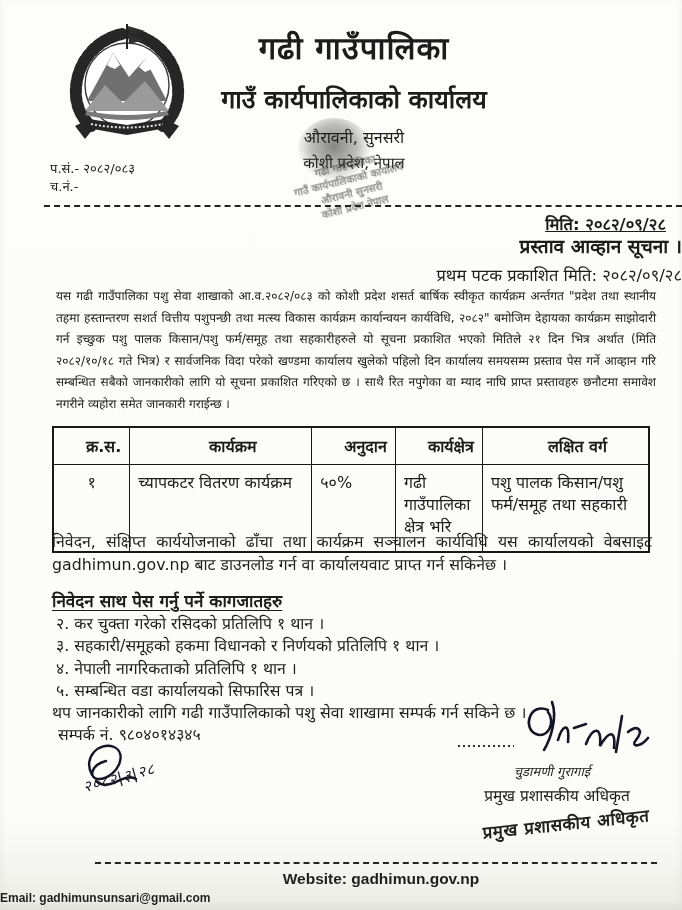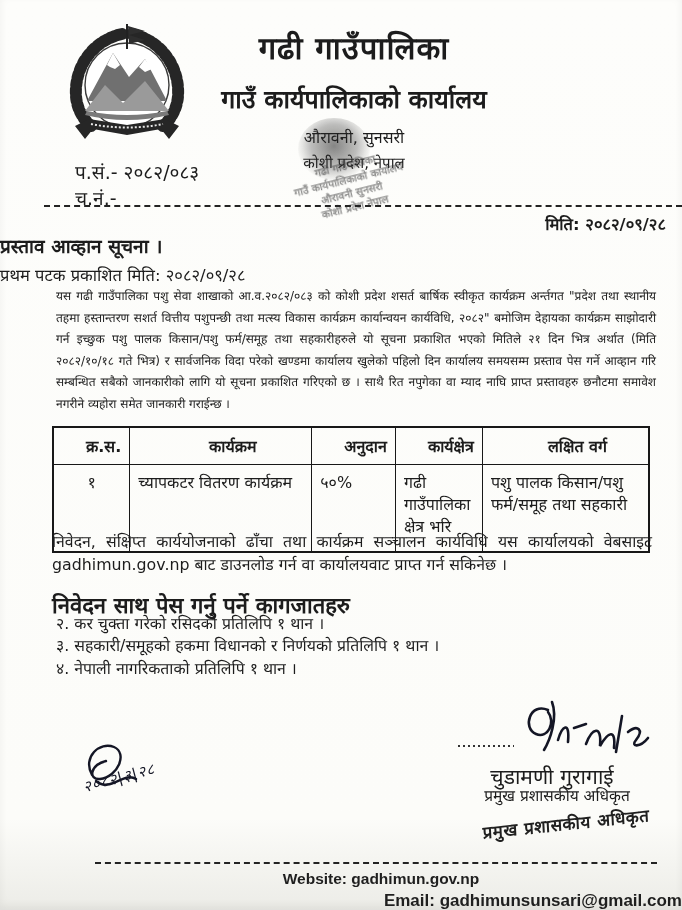--- a/index.html
+++ b/index.html
@@ -16,77 +16,77 @@
   }
   .abs{position:absolute;}
 
   
   .titles{left:178px;top:26px;width:352px;text-align:center;}
   .muni-name{font-family:"DejaVu Serif",serif;font-size:31px;font-weight:700;letter-spacing:1px;}
   .office-name{font-family:"DejaVu Serif",serif;font-size:25px;font-weight:700;margin-top:13px;}
   .addr1{font-size:16px;margin-top:11px;}
   .addr2{font-size:15px;margin-top:4px;}
 
-  .refs{left:75px;top:159px;font-size:19px;}
+  .refs{left:50px;top:159px;font-size:13px;}
   .refs .line2{margin-top:0;}
 
   .dash-rule{height:0;border-top:2.6px dashed #232323;}
   .rule-top{left:44px;top:205px;width:638px;}
   .rule-bottom{left:95px;top:862px;width:562px;}
 
-  .date-top{right:16px;top:212px;font-size:16.5px;font-weight:600;}
+  .date-top{right:16px;top:212px;font-size:16.5px;font-weight:600;text-decoration:underline;}
 
   
   .stamp-smudge{left:298px;top:118px;width:72px;height:62px;border-radius:50%;
     background:radial-gradient(ellipse at 50% 45%,rgba(35,35,35,.55) 0%,rgba(45,45,45,.3) 45%,rgba(60,60,60,.12) 62%,transparent 75%);
     filter:blur(.4px);}
   .stamp-faint{left:252px;top:158px;width:196px;text-align:center;
     transform:rotate(-14deg);color:#3e3e3e;opacity:.58;font-size:10.5px;line-height:14px;font-weight:600;filter:blur(.3px);}
 
   
-  .notice-head{left:0;top:233px;width:682px;text-align:left;}
+  .notice-head{left:0;top:233px;width:682px;text-align:right;}
   .notice-title{font-size:19px;font-weight:700;}
   .notice-sub{font-size:16.5px;font-weight:400;margin-top:4px;}
 
   .body-para{left:56px;top:286px;width:600px;font-size:12px;line-height:21.5px;
     text-align:justify;}
 
   
   table.program{left:52px;top:426px;position:absolute;border-collapse:collapse;width:598px;
     border:2px solid #181818;font-size:16px;}
   table.program th,table.program td{border:1.6px solid #181818;padding:6px 8px;}
   table.program th{font-weight:700;text-align:center;height:24px;padding-left:32px;}
   table.program td{vertical-align:top;height:74px;}
   .col-sn{width:42px;} .col-prog{width:182px;} .col-grant{width:66px;} .col-area{width:86px;}
   td.c-sn{text-align:center;}
 
   .download-note{left:52px;top:530px;width:600px;font-size:15.8px;line-height:23px;text-align:justify;}
 
-  .docs-heading{left:52px;top:589px;font-size:22px;font-weight:700;
-    text-underline-offset:3px;}
+  .docs-heading{left:52px;top:589px;font-size:17px;font-weight:700;
+    text-decoration:underline;text-underline-offset:3px;}
   .docs-list{left:56px;top:613px;width:580px;font-size:15.8px;line-height:22.4px;}
 
   .contact-note{left:52px;top:701px;font-size:15.8px;}
   .contact-num{left:58px;top:723px;font-size:15.8px;}
 
   
   .sign-left{left:66px;top:737px;width:150px;height:75px;}
   .hand-date{position:absolute;left:16px;top:30px;font-size:15px;font-style:italic;
     color:#151726;transform:rotate(-15deg);letter-spacing:1px;}
   .sign-right{left:452px;top:700px;width:220px;height:170px;text-align:center;}
-  .sign-name{position:absolute;left:0;top:62px;width:200px;font-size:21px;}
+  .sign-name{position:absolute;left:0;top:62px;width:200px;font-size:13px;font-style:italic;}
   .sign-desig{position:absolute;left:0;top:84px;width:210px;font-size:15.5px;}
   .sign-stamp{position:absolute;left:8px;top:112px;width:212px;font-size:17px;font-weight:800;
     color:#101010;transform:rotate(-6deg) skewX(-3deg);letter-spacing:.5px;opacity:.93;}
 
   
   .footer-web{left:0;top:870px;width:682px;text-align:center;
     font-family:"Liberation Sans",sans-serif;font-size:15.5px;font-weight:600;color:#1f1f1f;margin-left:40px;}
-  .footer-email{left:0;top:891px;width:682px;text-align:right;
-    font-family:"Liberation Sans",sans-serif;font-size:17px;font-weight:600;color:#1f1f1f;}
+  .footer-email{left:0;top:891px;width:682px;text-align:left;
+    font-family:"Liberation Sans",sans-serif;font-size:12px;font-weight:600;color:#1f1f1f;}
 </style>
 </head>
 <body>
 
 <div class="page">
 
   <div class="abs" style="left:56px;top:22px;width:142px;height:134px;">
     <svg width="142" height="134" viewBox="0 0 142 134">
       <g fill="none" stroke="#262626">
         <path d="M66,12 C38,18 18,44 20,74 C21,88 28,98 35,104" stroke-width="12" stroke-dasharray="4.5 3.2" stroke-linecap="round"></path>
@@ -163,22 +163,25 @@
     </tbody>
   </table>
 
   <div class="abs download-note">निवेदन, संक्षिप्त कार्ययोजनाको ढाँचा तथा कार्यक्रम सञ्चालन कार्यविधि यस कार्यालयको वेबसाइट gadhimun.gov.np बाट डाउनलोड गर्न वा कार्यालयवाट प्राप्त गर्न सकिनेछ ।</div>
 
   <div class="abs docs-heading">निवेदन साथ पेस गर्नु पर्ने कागजातहरु</div>
   <div class="abs docs-list">
     <div>२. कर चुक्ता गरेको रसिदको प्रतिलिपि १ थान ।</div>
     <div>३. सहकारी/समूहको हकमा विधानको र निर्णयको प्रतिलिपि १ थान ।</div>
     <div>४. नेपाली नागरिकताको प्रतिलिपि १ थान ।</div>
-  </div>
-
+    <div>५. सम्बन्धित वडा कार्यालयको सिफारिस पत्र ।</div>
+  </div>
+
+  <div class="abs contact-note">थप जानकारीको लागि गढी गाउँपालिकाको पशु सेवा शाखामा सम्पर्क गर्न सकिने छ ।</div>
+  <div class="abs contact-num">सम्पर्क नं. ९८०४०१४३४५</div>
 
   <div class="abs sign-left">
     <svg width="150" height="75" viewBox="0 0 150 75">
       <path d="M26,38 C16,20 34,4 48,10 C62,16 52,40 34,42 C22,43 24,28 40,24 M30,44 C44,56 58,34 70,42" stroke="#141625" stroke-width="2.4" fill="none" stroke-linecap="round"></path>
     </svg>
     <div class="hand-date">२०८२|३|२८</div>
   </div>
 
   <div class="abs sign-right">
     <svg width="220" height="60" viewBox="0 0 220 60" style="position:absolute;left:0;top:0;">

